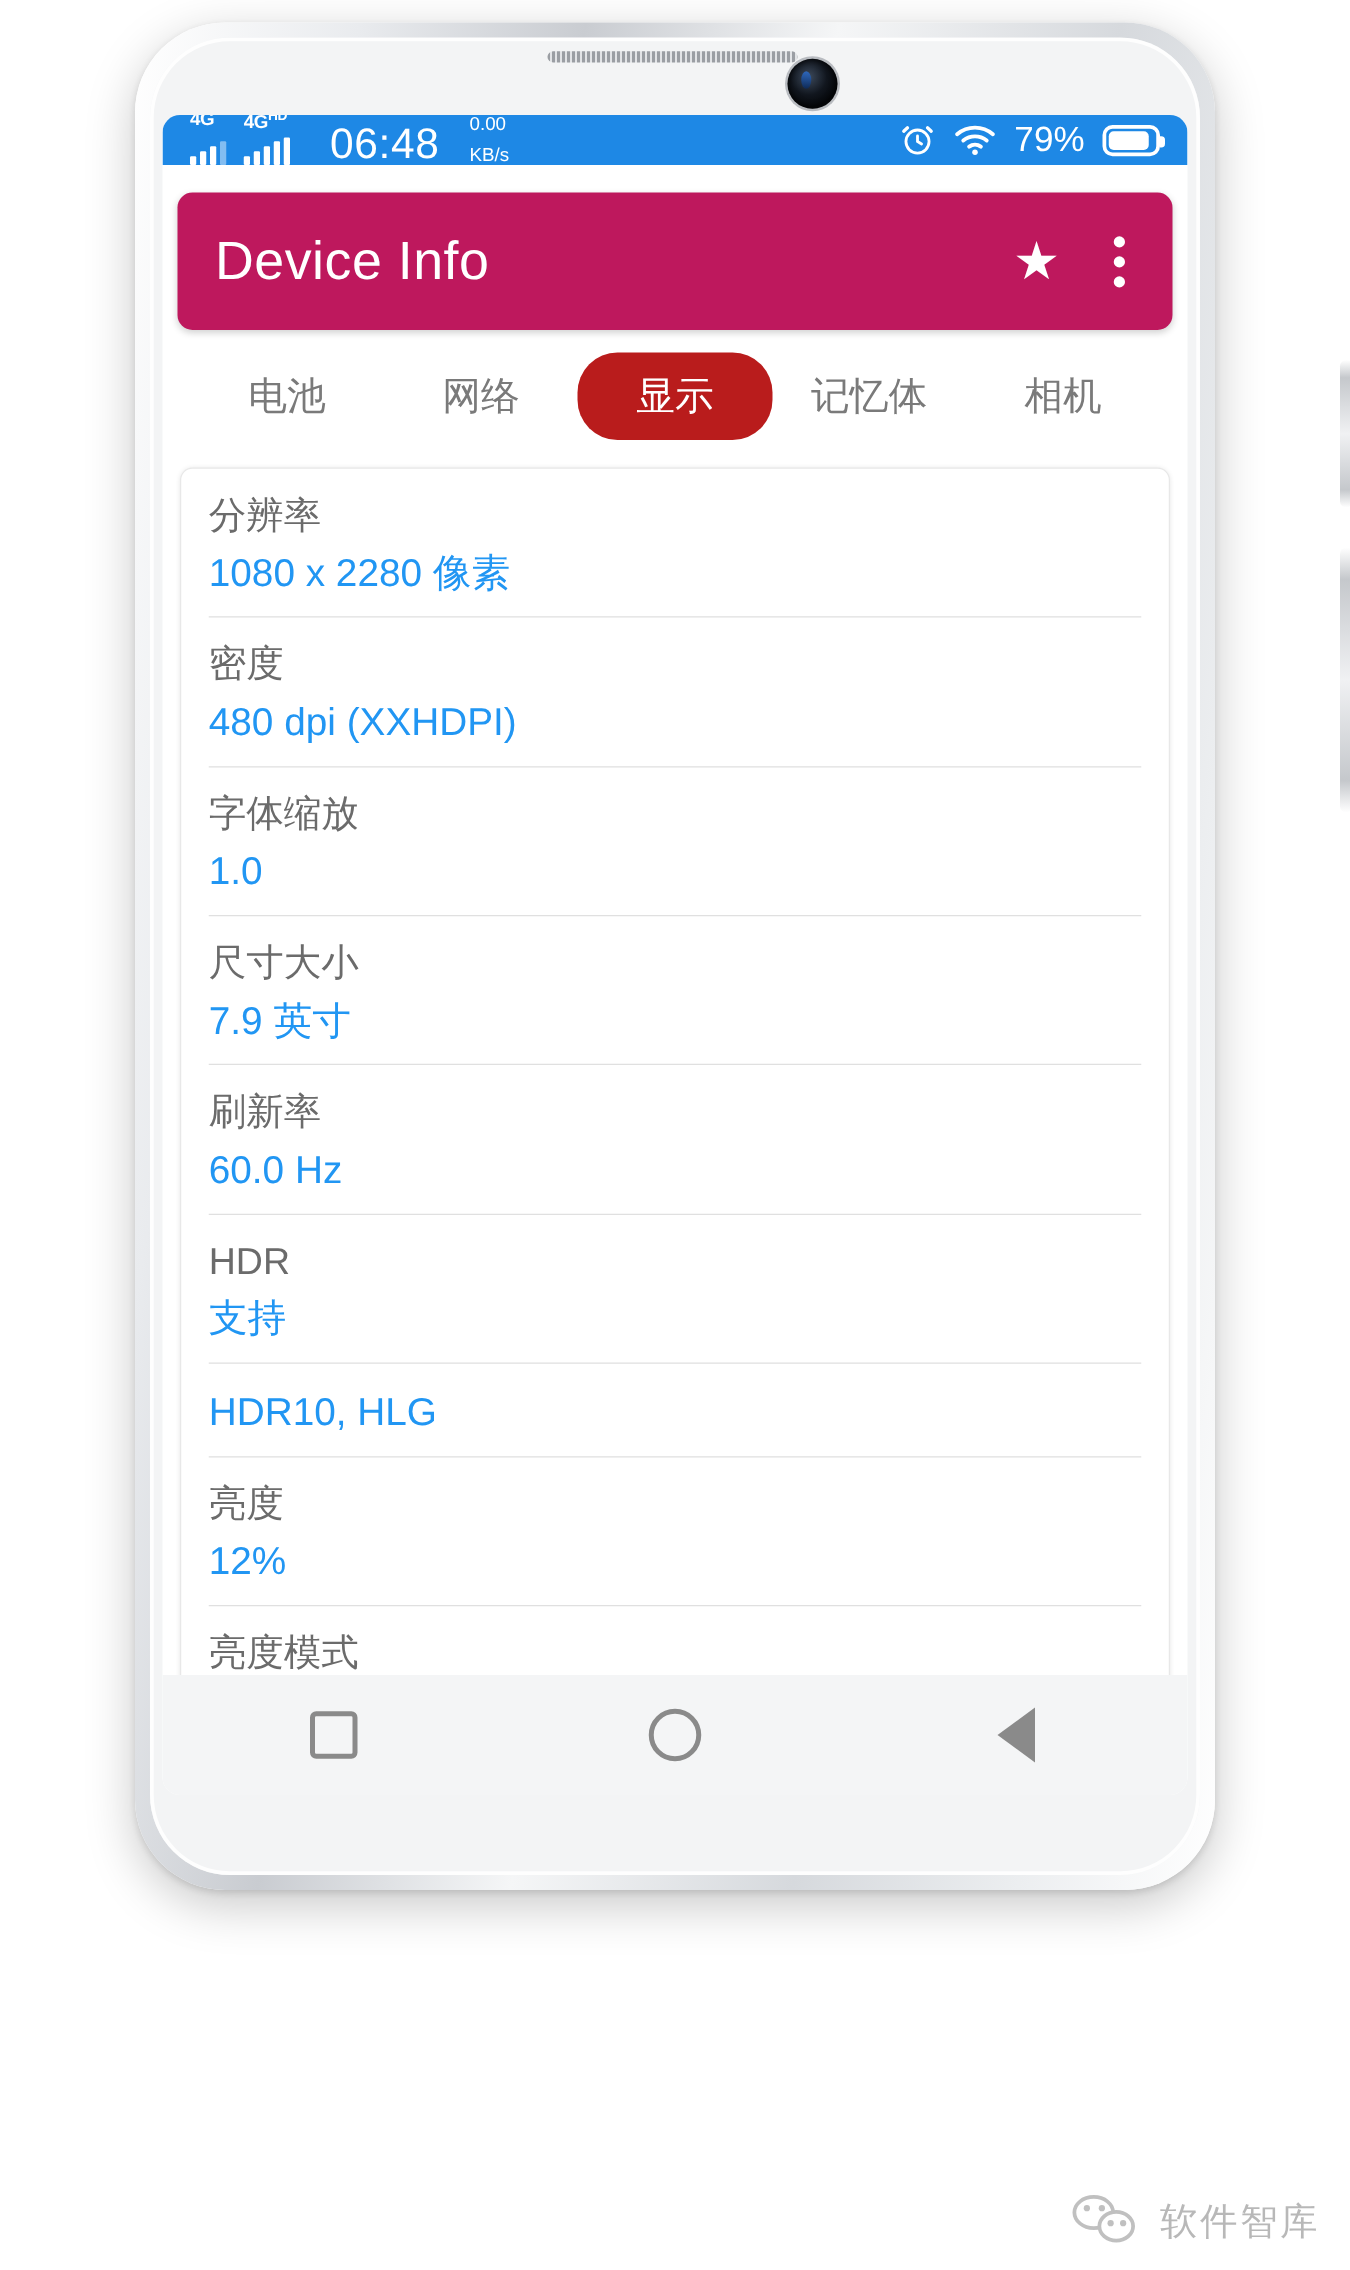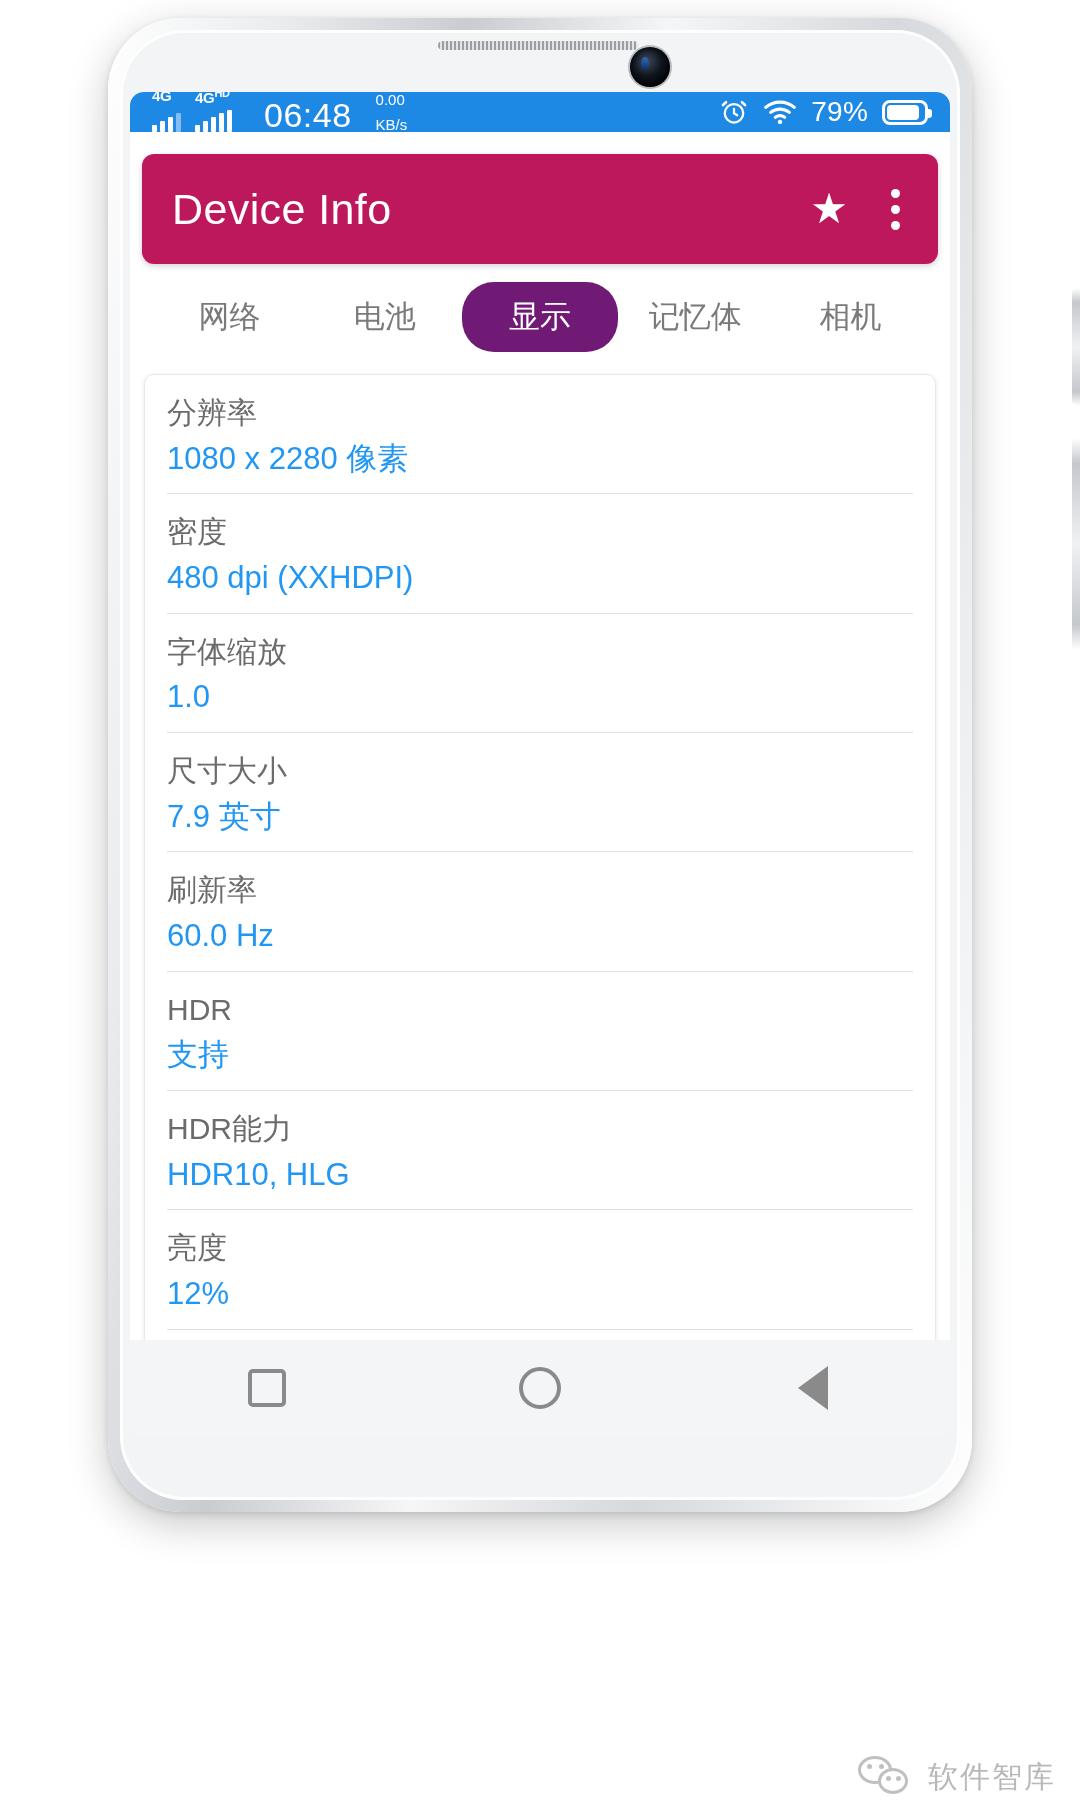--- a/index.html
+++ b/index.html
@@ -232,21 +232,21 @@
     flex: 1;
     text-align: center;
     font-size: 31px;
     color: #7a7a7a;
     padding: 14px 0;
     border-radius: 32px;
     cursor: pointer;
     white-space: nowrap;
   }
   .tab.active {
-    background: #701a75;
+    background: #b91c1c;
     color: #ffffff;
     max-width: 176px;
     margin: 0 auto;
   }
 
   
   #info-card {
     margin: 8px 14px 0 14px;
     background: #ffffff;
     border: 1px solid #e8e8e8;
@@ -407,22 +407,22 @@
       <div id="app-title">Device Info</div>
       <div id="star-button">★</div>
       <div id="overflow-button">
         <span></span>
           <span></span>
           <span></span>
       </div>
     </div>
 
     <div id="tab-bar">
+      <div class="tab">电池</div>
       <div class="tab">网络</div>
-      <div class="tab">电池</div>
       <div class="tab active">显示</div>
       <div class="tab">记忆体</div>
       <div class="tab">相机</div>
     </div>
 
     <div id="info-card">
 
       <div class="info-row">
         <div class="info-label">分辨率</div>
         <div class="info-value">1080 x 2280 像素</div>
@@ -441,21 +441,20 @@
       </div>
       <div class="info-row">
         <div class="info-label">刷新率</div>
         <div class="info-value">60.0 Hz</div>
       </div>
       <div class="info-row">
         <div class="info-label">HDR</div>
         <div class="info-value">支持</div>
       </div>
       <div class="info-row">
-        <div class="info-label">HDR能力</div>
         <div class="info-value">HDR10, HLG</div>
       </div>
       <div class="info-row">
         <div class="info-label">亮度</div>
         <div class="info-value">12%</div>
       </div>
       <div class="info-row">
         <div class="info-label">亮度模式</div>
         <div class="info-value">自适应</div>
       </div>

